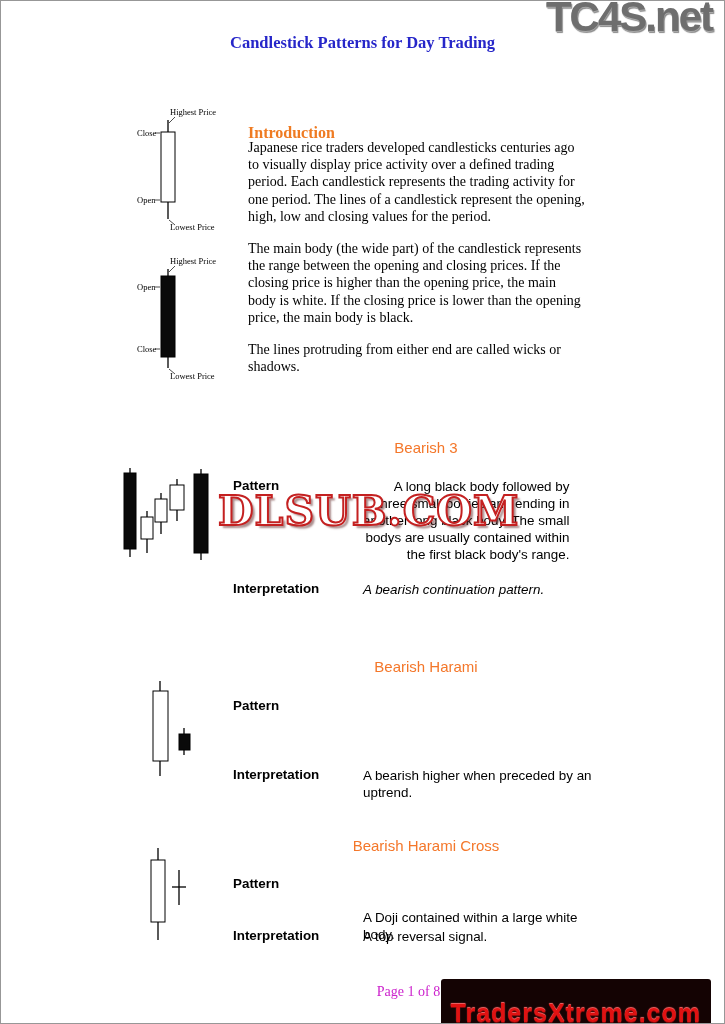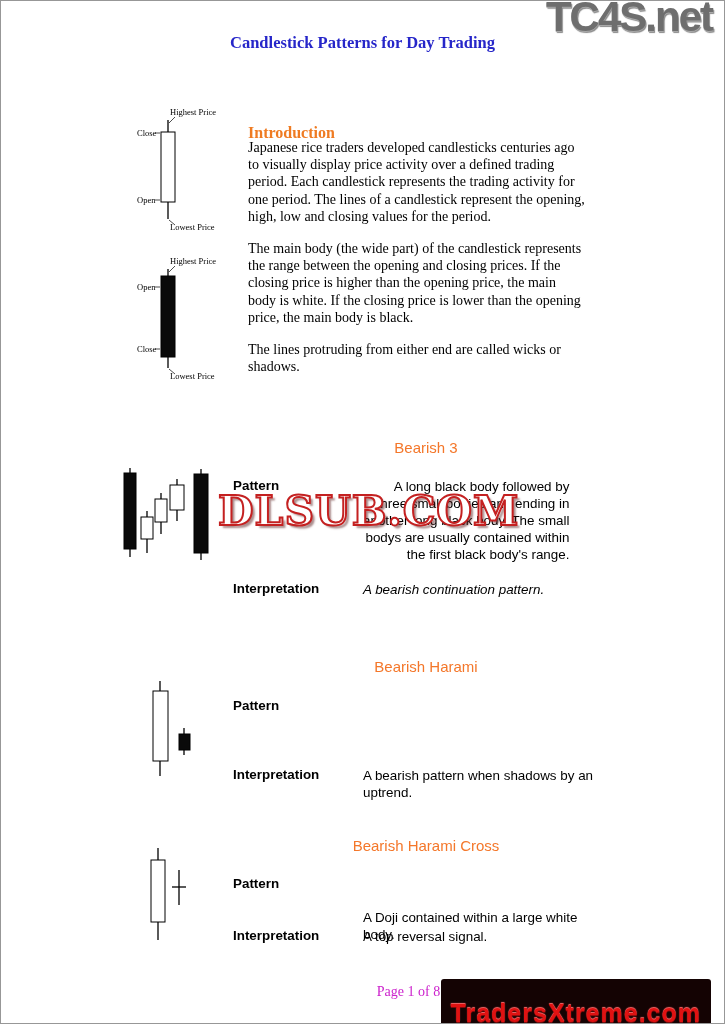--- a/index.html
+++ b/index.html
@@ -152,21 +152,21 @@
 
   <svg class="diag harami-chart" width="62" height="102" viewBox="0 0 62 102">
     <line class="wick" x1="18" y1="2" x2="18" y2="97"></line>
     <rect class="cw" x="11" y="12" width="15" height="70"></rect>
     <line class="wick" x1="42" y1="49" x2="42" y2="76"></line>
     <rect class="cb" x="37" y="55" width="11" height="16"></rect>
   </svg>
 
   <div class="lbl" style="top:697px;">Pattern</div>
   <div class="lbl" style="top:766px;">Interpretation</div>
-  <div class="txt" style="top:766px;">A bearish pattern when shadows by an
+  <div class="txt" style="top:766px;">A bearish higher when preceded by an
 uptrend.</div>
 
   <div class="sec-heading" style="top:836px;">Bearish Harami Cross</div>
 
   <svg class="diag cross-chart" width="62" height="100" viewBox="0 0 62 100">
     <line class="wick" x1="17" y1="3" x2="17" y2="95"></line>
     <rect class="cw" x="10" y="15" width="14" height="62"></rect>
     <line class="wick" x1="38" y1="25" x2="38" y2="60"></line>
     <line class="wick" x1="31" y1="42" x2="45" y2="42"></line>
   </svg>

